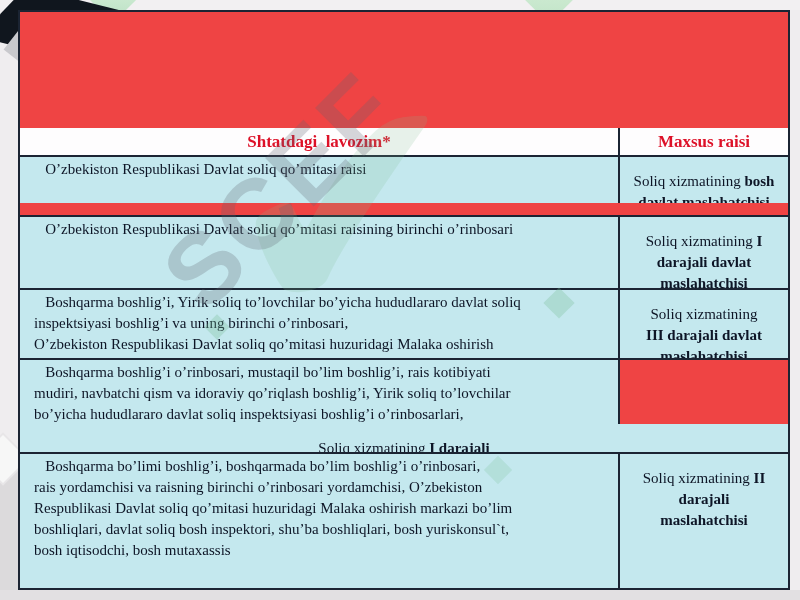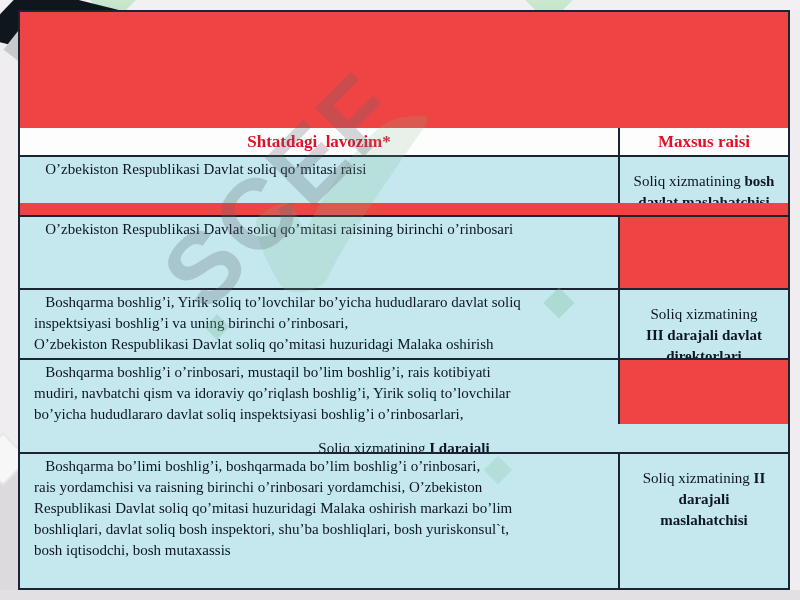--- a/index.html
+++ b/index.html
@@ -96,30 +96,31 @@
     </div>
   </div>
 
   <div class="row body-row">
     <div class="cell cell-left">   O’zbekiston Respublikasi Davlat soliq qo’mitasi raisi</div>
     <div class="cell cell-right"><span>Soliq xizmatining </span><strong>bosh davlat maslahatchisi</strong></div>
   </div>
 
   <div class="row body-row">
     <div class="cell cell-left">   O’zbekiston Respublikasi Davlat soliq qo’mitasi raisining birinchi o’rinbosari</div>
+    <div class="cell cell-right"><span>Soliq xizmatining </span><strong>I darajali davlat maslahatchisi</strong></div>
   </div>
 
 
   <div class="row body-row">
     <div class="cell cell-left">   Boshqarma boshlig’i, Yirik soliq to’lovchilar bo’yicha hududlararo davlat soliq
 inspektsiyasi boshlig’i va uning birinchi o’rinbosari,
 O’zbekiston Respublikasi Davlat soliq qo’mitasi huzuridagi Malaka oshirish
 markazi direktori, soliq texnikumlari direktorlari</div>
     <div class="cell cell-right"><span>Soliq xizmatining
-</span><strong>III darajali davlat direktorlari</strong></div>
+</span><strong>III darajali davlat maslahatchisi</strong></div>
   </div>
 
   <div class="row body-row">
     <div class="cell cell-left">   Boshqarma boshlig’i o’rinbosari, mustaqil bo’lim boshlig’i, rais kotibiyati
 mudiri, navbatchi qism va idoraviy qo’riqlash boshlig’i, Yirik soliq to’lovchilar
 bo’yicha hududlararo davlat soliq inspektsiyasi boshlig’i o’rinbosarlari,
 O’zbekiston Respublikasi Davlat soliq qo’mitasi huzuridagi Malaka oshirish
 markazi direktorining o’rinbosarlari, kafedra mudirlari va dotsentlari,
 soliq texnikumlari direktorlarining o’rinbosarlari</div>
     <div class="cell cell-right"><span>Soliq xizmatining </span><strong>I darajali

